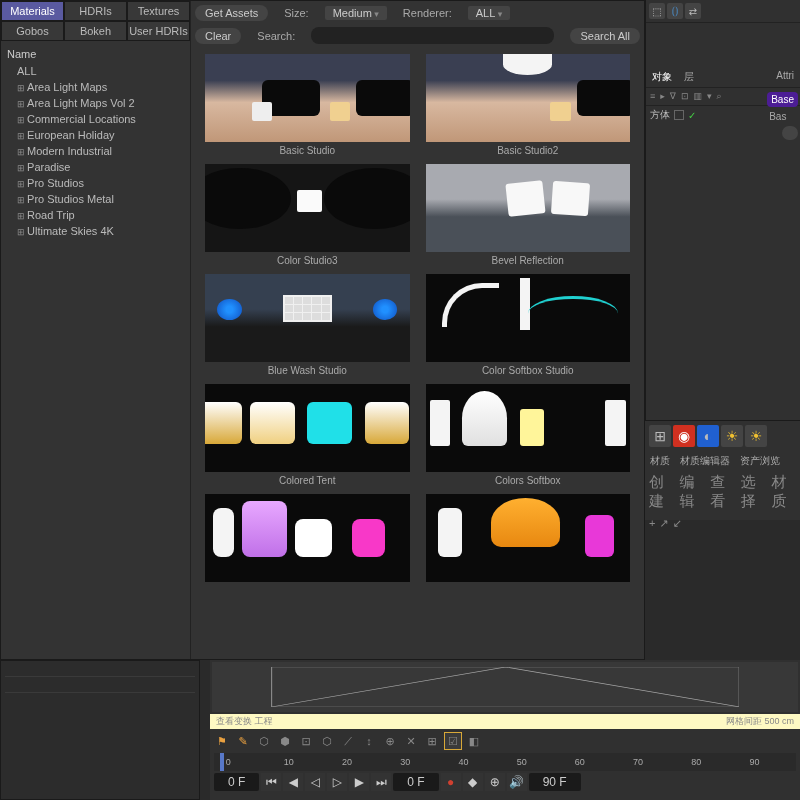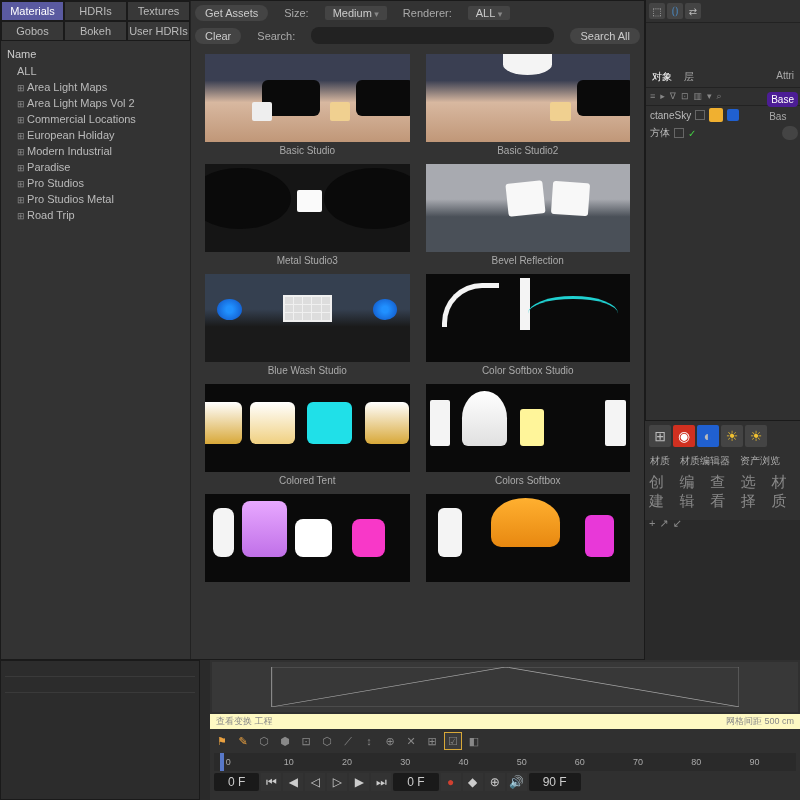--- a/index.html
+++ b/index.html
@@ -146,20 +146,21 @@
       <div class="tree-item no-expand">ALL</div>
       <div class="tree-item">Area Light Maps</div>
       <div class="tree-item">Area Light Maps Vol 2</div>
       <div class="tree-item">Commercial Locations</div>
       <div class="tree-item">European Holiday</div>
       <div class="tree-item">Modern Industrial</div>
       <div class="tree-item">Paradise</div>
       <div class="tree-item">Pro Studios</div>
       <div class="tree-item">Pro Studios Metal</div>
       <div class="tree-item">Road Trip</div>
+      <div class="tree-item">Ultimate Skies 4K</div>
     </div>
   </div>
 
   <div class="right-col">
     <div class="toolbar">
       <span class="btn">Get Assets</span>
       <span class="lbl">Size:</span>
       <span class="sel">Medium</span>
       <span class="lbl">Renderer:</span>
       <span class="sel">ALL</span>
@@ -188,21 +189,21 @@
             <div class="sq r"></div>
           </div>
         <div class="cell-lbl">Basic Studio2</div>
       </div>
       <div class="cell">
         <div class="thumb t-bs3">
             <div class="blob l"></div>
             <div class="blob r"></div>
             <div class="sq"></div>
           </div>
-        <div class="cell-lbl">Metal Studio3</div>
+        <div class="cell-lbl">Color Studio3</div>
       </div>
       <div class="cell">
         <div class="thumb t-bevel">
             <div class="card l"></div>
             <div class="card r"></div>
           </div>
         <div class="cell-lbl">Bevel Reflection</div>
       </div>
       <div class="cell">
         <div class="thumb t-blue">
@@ -287,26 +288,20 @@
     <div class="re-tab" style="margin-left:auto">Attri</div>
   </div>
   <div class="re-toolbar">
     <span>≡</span>
     <span>▸</span>
     <span>ᐁ</span>
     <span>⊡</span>
     <span>▥</span>
     <span>▾</span>
     <span>⌕</span>
-  </div>
-  <div class="re-row">
-    <span>ctaneSky</span>
-    <span class="chk"></span>
-    <span class="yellow-sq"></span>
-    <span style="width:12px;height:12px;background:#2060d0;border-radius:2px"></span>
   </div>
   <div class="re-row">
     <span>方体</span>
     <span class="chk"></span>
     <span class="green-chk">✓</span>
   </div>
   <div style="position:absolute; right:2px; top:92px; font-size:10px;">
     <div style="background:#4c1d95; padding:2px 4px; color:#fff; border-radius:4px;">Base</div>
     <div style="padding:4px 2px; color:#aaa;">Bas</div>
     <div style="width:16px;height:14px;background:#444;border-radius:7px;margin-left:auto;"></div>

